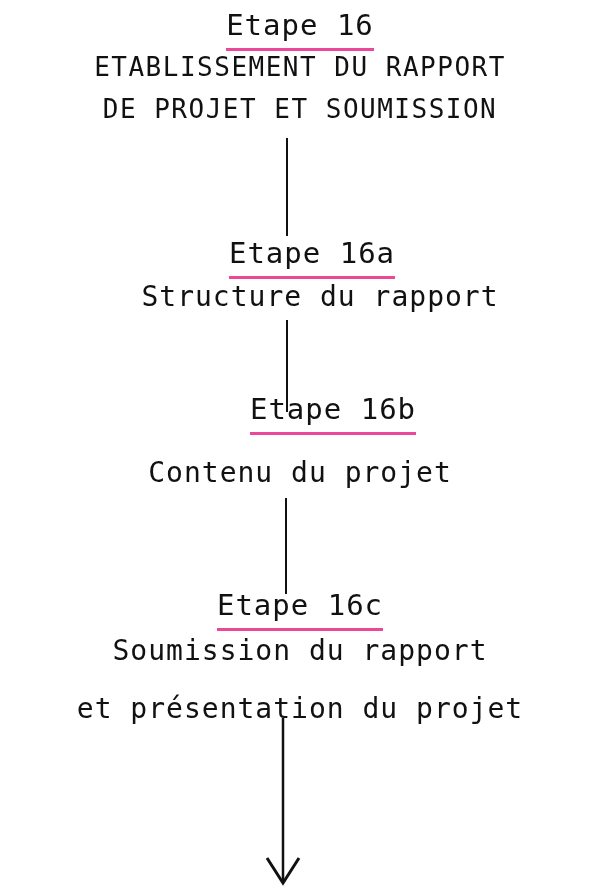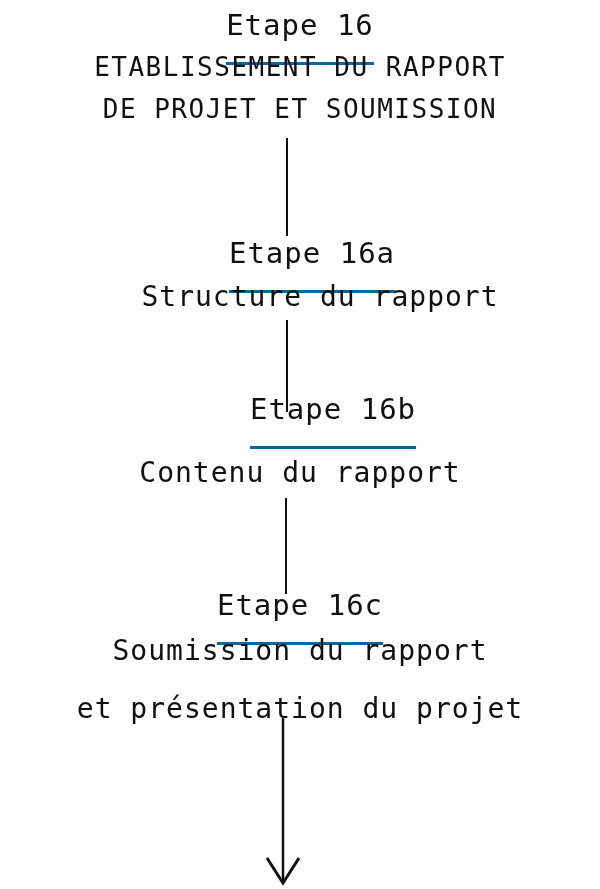--- a/index.html
+++ b/index.html
@@ -1,20 +1,20 @@
 <!DOCTYPE html>
 <html><head>
 <meta charset="utf-8">
 <style>
   html, body { margin: 0; padding: 0; background: #ffffff; }
   body { width: 600px; height: 889px; position: relative; overflow: hidden;
          font-family: "DejaVu Sans Mono", "Liberation Mono", monospace; color: #111; }
   .t { position: absolute; left: 0; width: 600px; text-align: center; white-space: nowrap; }
   .h { font-size: 29px; letter-spacing: 1px; }
-  .h span { border-bottom: 3px solid #0369a1; padding-bottom: 20px; }
+  .h span { border-bottom: 3px solid #ec4899; padding-bottom: 6px; }
   .cap { font-size: 26px; letter-spacing: 1.5px; }
   .sub { font-size: 28px; letter-spacing: 1px; }
   .vline { position: absolute; width: 2px; background: #111; }
 </style>
 </head>
 <body>
 
 <div>
 
   <div class="t h" style="top:8px;">
@@ -28,21 +28,21 @@
   <div class="t h" style="top:236px;margin-left:12px;">
     <span>Etape 16a</span>
   </div>
   <div class="t sub" style="top:280px;padding-left:20px;">Structure du rapport</div>
 
   <div class="vline" style="left:286px; top:320px; height:92px;"></div>
 
   <div class="t h" style="top:392px;margin-left:33px;">
     <span>Etape 16b</span>
   </div>
-  <div class="t sub" style="top:456px;">Contenu du rapport</div>
+  <div class="t sub" style="top:456px;">Contenu du projet</div>
 
   <div class="vline" style="left:285px; top:498px; height:96px;"></div>
 
   <div class="t h" style="top:588px;">
     <span>Etape 16c</span>
   </div>
   <div class="t sub" style="top:634px;">Soumission du rapport</div>
   <div class="t sub" style="top:692px;">et présentation du projet</div>
 
   <svg style="position:absolute; left:262px; top:716px;" width="44" height="172" viewBox="0 0 44 172">

